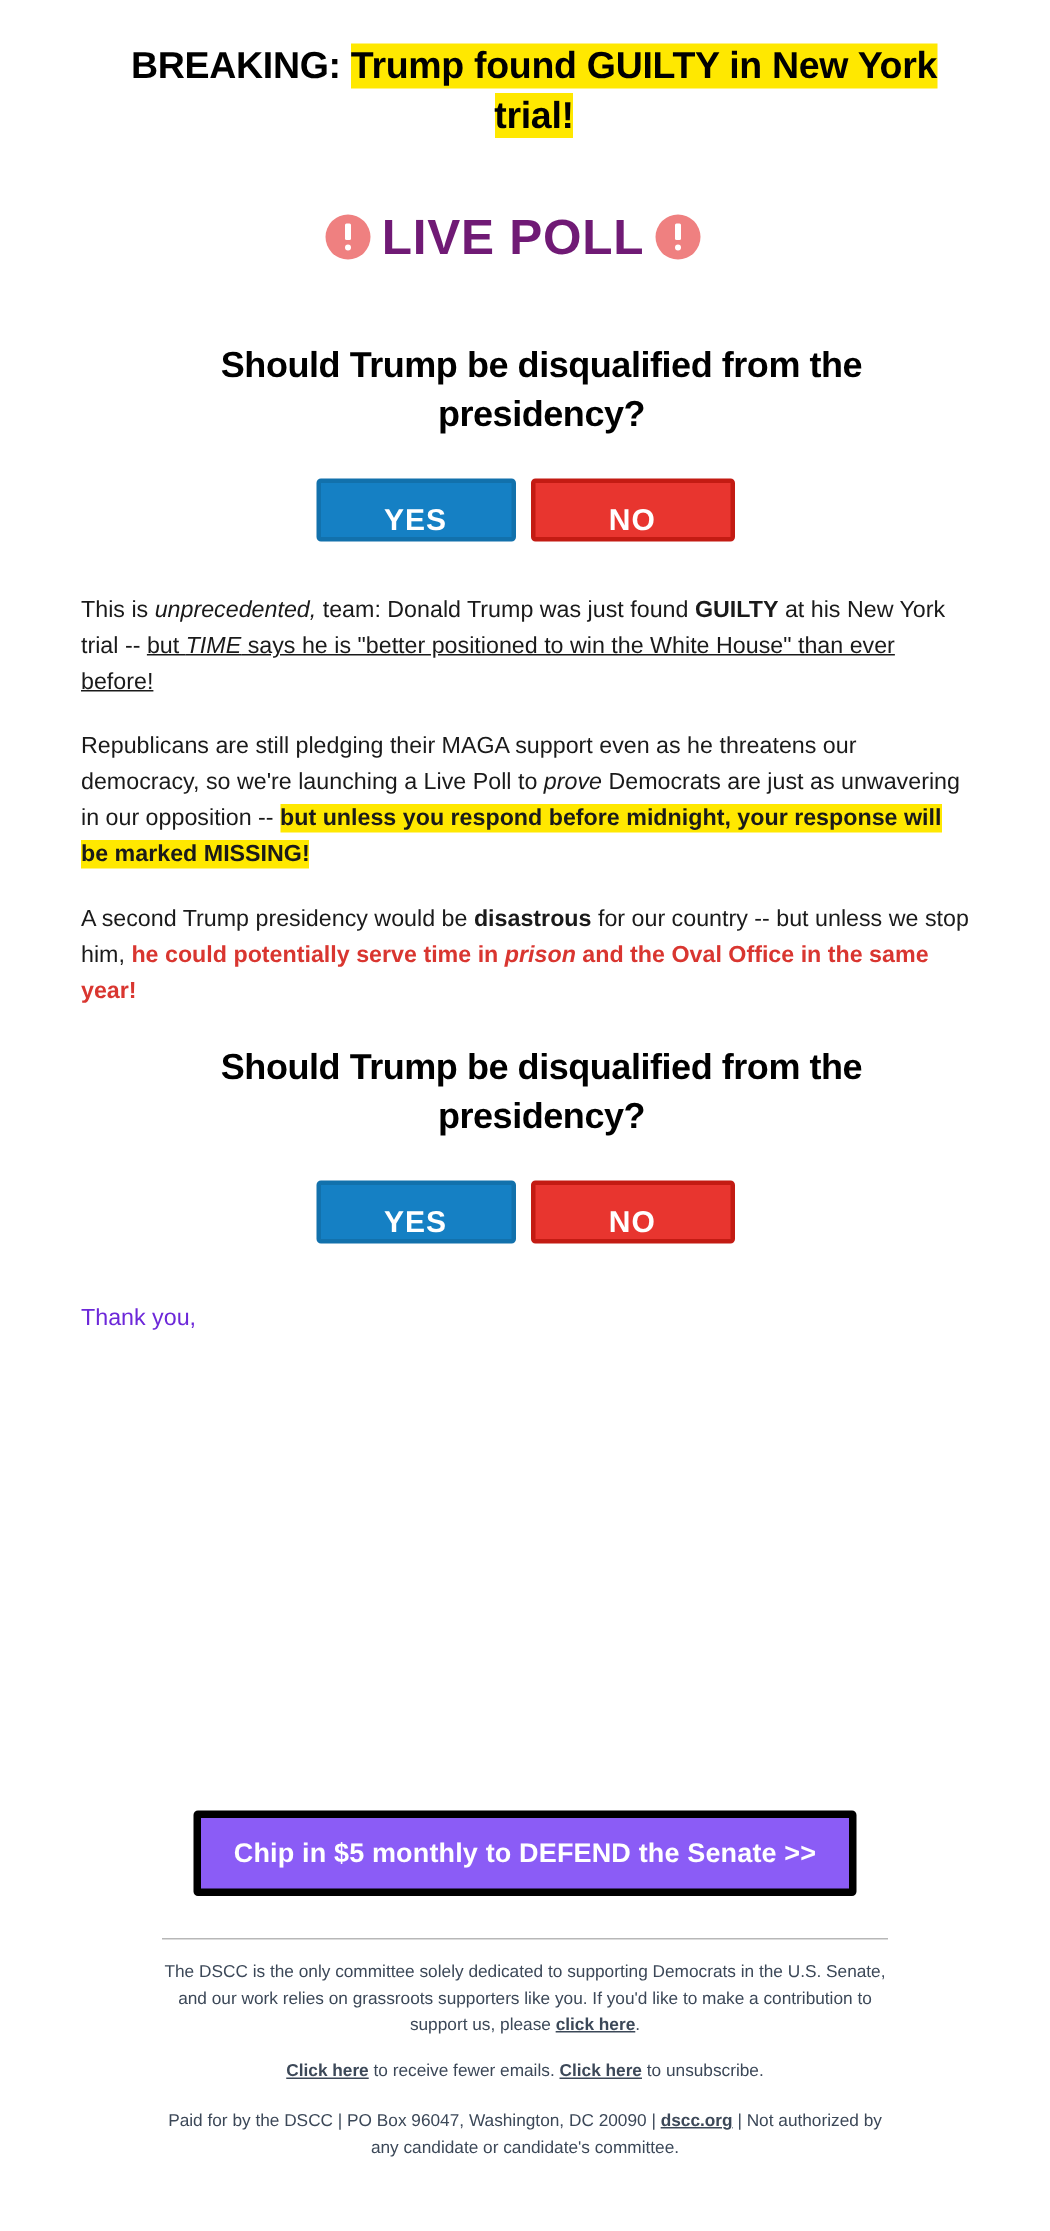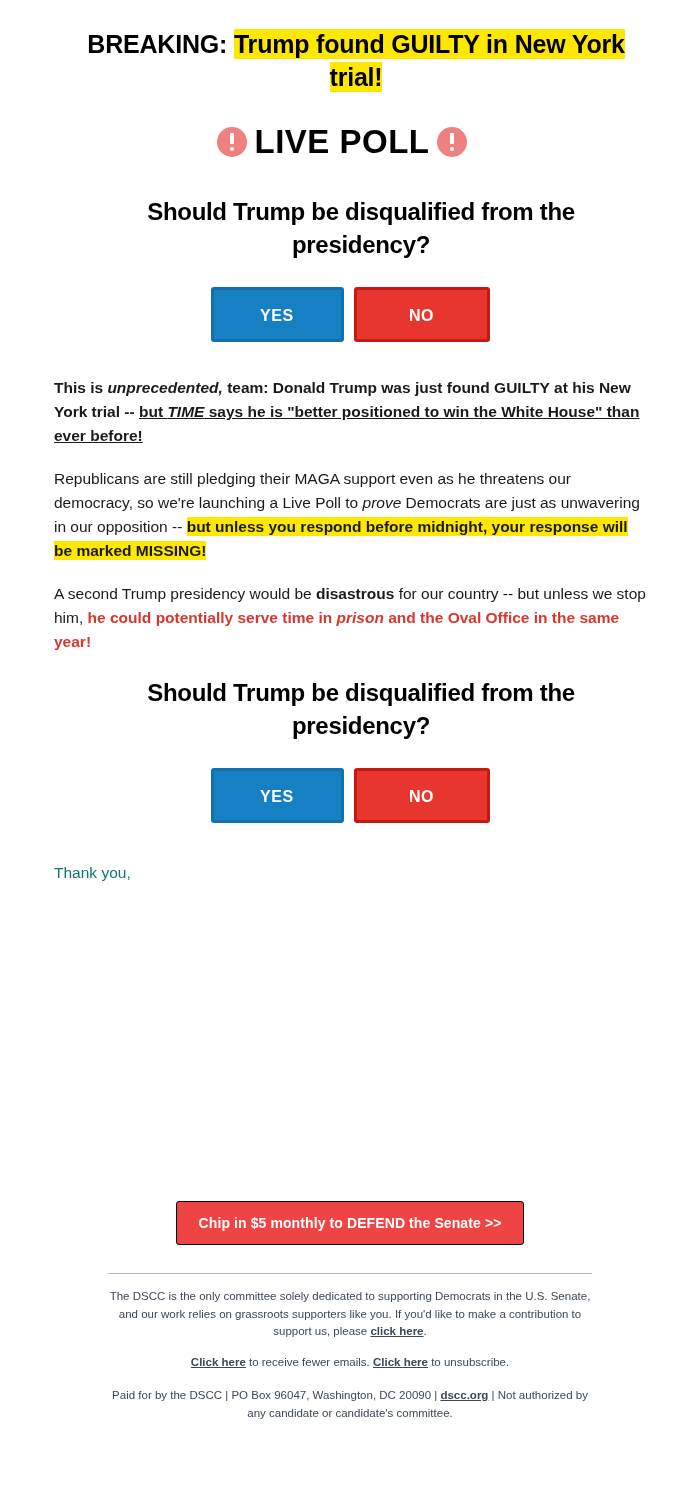--- a/index.html
+++ b/index.html
@@ -33,26 +33,26 @@
   }
   .hl-yellow {
     background: #ffe800;
     padding: 1px 0;
     box-decoration-break: clone;
     -webkit-box-decoration-break: clone;
   }
 
   
   .live-poll {
-    margin: 0;
+    margin: 16px;
     padding: 30px 16px 0 0;
     text-align: center;
     font-size: 33px;
     font-weight: bold;
-    color: #000000;
+    color: #701a75;
     letter-spacing: 0.5px;
     line-height: 1.1;
     white-space: nowrap;
   }
   .excl-badge {
     display: inline-block;
     width: 30px;
     height: 30px;
     border-radius: 50%;
     background: #ef8080;
@@ -99,24 +99,24 @@
 
   
   .btn-row {
     text-align: center;
     padding-top: 26px;
     font-size: 0;
   }
   .poll-btn {
     display: inline-block;
     width: 133px;
-    height: 55px;
+    height: 42px;
     line-height: 51px;
     text-align: center;
-    font-size: 16px;
+    font-size: 20px;
     font-weight: bold;
     letter-spacing: 0.6px;
     color: #ffffff;
     text-decoration: none;
     border-radius: 3px;
     cursor: pointer;
     vertical-align: top;
   }
   .poll-btn.yes {
     background: #1580c4;
@@ -134,21 +134,21 @@
   .body-copy {
     padding: 0 54px;
     margin: 0;
   }
   .body-copy p {
     margin: 0 0 19px 0;
     font-size: 15.5px;
     line-height: 1.55;
     color: #1a1a1a;
   }
-  .body-copy p.first { margin-top: 34px; font-weight: bold; }
+  .body-copy p.first { margin-top: 34px; }
   .u-link {
     text-decoration: underline;
   }
   .red-bold {
     color: #d93630;
     font-weight: bold;
   }
   .red-bold em { font-style: italic; }
 
   
@@ -164,37 +164,37 @@
   }
 
   
   .signoff {
     padding: 0 54px;
   }
   .signoff p {
     margin: 0 0 21px 0;
     font-size: 15.5px;
     line-height: 1.5;
-    color: #0f766e;
+    color: #6d28d9;
   }
   .signoff p.first { margin-top: 38px; }
 
   
   .tall-spacer { height: 296px; }
 
   
   .donate-row {
     text-align: center;
   }
   .donate-btn {
     display: inline-block;
-    background: #ef4444;
-    border: 1px solid #000000;
+    background: #8b5cf6;
+    border: 5px solid #000000;
     color: #ffffff;
-    font-size: 14px;
+    font-size: 18px;
     font-weight: bold;
     letter-spacing: 0.1px;
     padding: 13px 22px;
     border-radius: 3px;
     text-decoration: none;
     cursor: pointer;
   }
 
   
   .footer {

